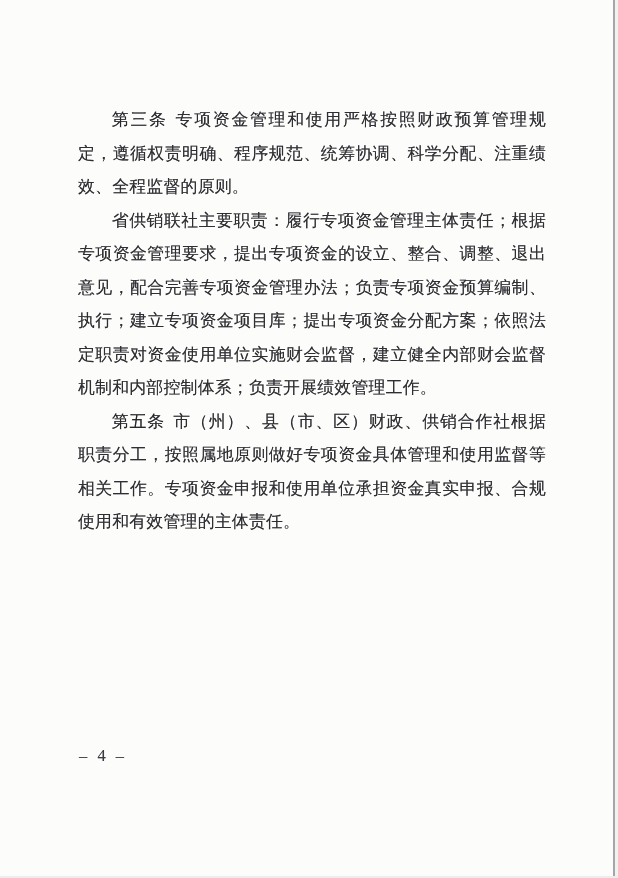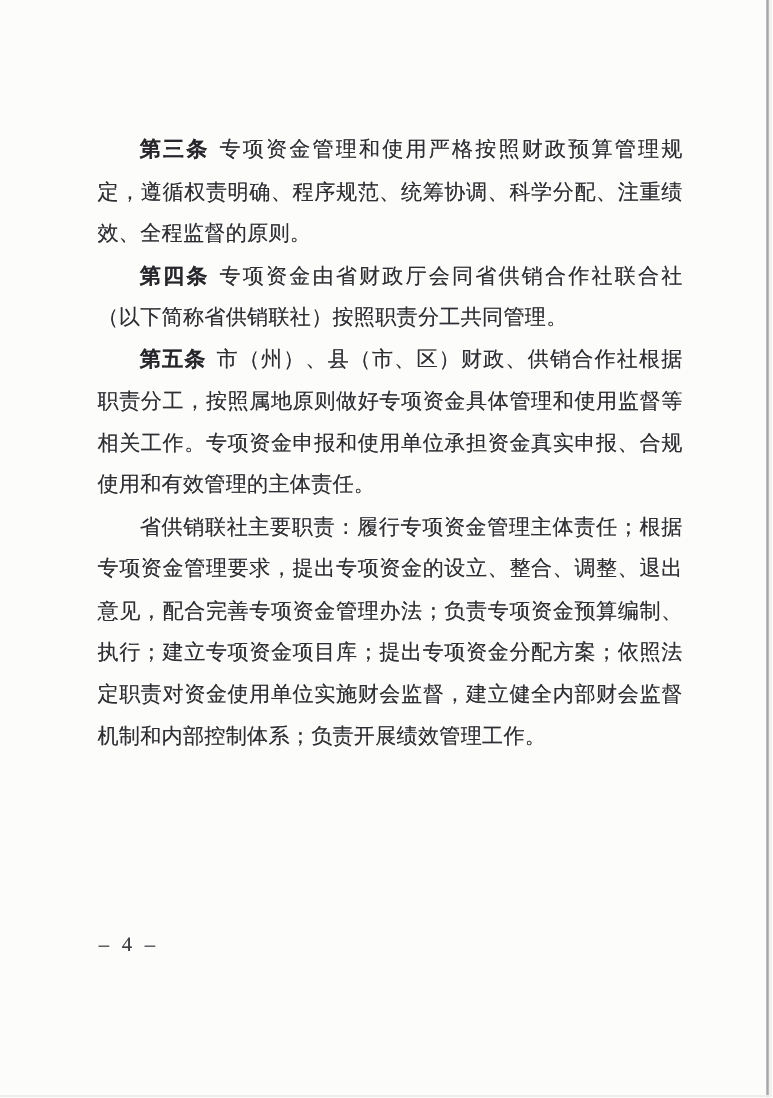--- a/index.html
+++ b/index.html
@@ -52,21 +52,21 @@
     text-justify: inter-character;
     word-break: break-all;
     letter-spacing: 0.2px;
     text-shadow: 0 0 0.5px rgba(46,46,51,0.55);
   }
   .para {
     margin: 0;
     text-indent: 2em;
   }
   .article-label {
-    font-weight: 700;
+    font-weight: 400;
     color: #26262b;
   }
   .article-label:not(:empty) {
     margin-right: 8px;
   }
   .page-number {
     position: absolute;
     left: 79px;
     top: 741px;
     color: #3a3a40;
@@ -77,26 +77,25 @@
   }
 </style>
 </head>
 <body>
 
 <div class="page">
 
   <div class="content">
     <p class="para"><span class="article-label">第三条</span><span>专项资金管理和使用严格按照财政预算管理规定，遵循权责明确、程序规范、统筹协调、科学分配、注重绩效、全程监督的原则。</span></p>
 
-    <p class="para"><span class="article-label">第四条</span><span>专项资金由省财政厅会同省供销合作社联合社（以下简称省供销联社）按照职责分工共同管理。</span></p>
 
 
+    <p class="para"><span class="article-label"></span><span>省供销联社主要职责：履行专项资金管理主体责任；根据专项资金管理要求，提出专项资金的设立、整合、调整、退出意见，配合完善专项资金管理办法；负责专项资金预算编制、执行；建立专项资金项目库；提出专项资金分配方案；依照法定职责对资金使用单位实施财会监督，建立健全内部财会监督机制和内部控制体系；负责开展绩效管理工作。</span></p>
+
     <p class="para"><span class="article-label">第五条</span><span>市（州）、县（市、区）财政、供销合作社根据职责分工，按照属地原则做好专项资金具体管理和使用监督等相关工作。专项资金申报和使用单位承担资金真实申报、合规使用和有效管理的主体责任。</span></p>
-
-    <p class="para"><span class="article-label"></span><span>省供销联社主要职责：履行专项资金管理主体责任；根据专项资金管理要求，提出专项资金的设立、整合、调整、退出意见，配合完善专项资金管理办法；负责专项资金预算编制、执行；建立专项资金项目库；提出专项资金分配方案；依照法定职责对资金使用单位实施财会监督，建立健全内部财会监督机制和内部控制体系；负责开展绩效管理工作。</span></p>
   </div>
 
   <div class="page-number">– 4 –</div>
 
   <div class="edge-strip-right"></div>
   <div class="edge-line-right"></div>
   <div class="edge-line-bottom"></div>
 
 </div>
 

